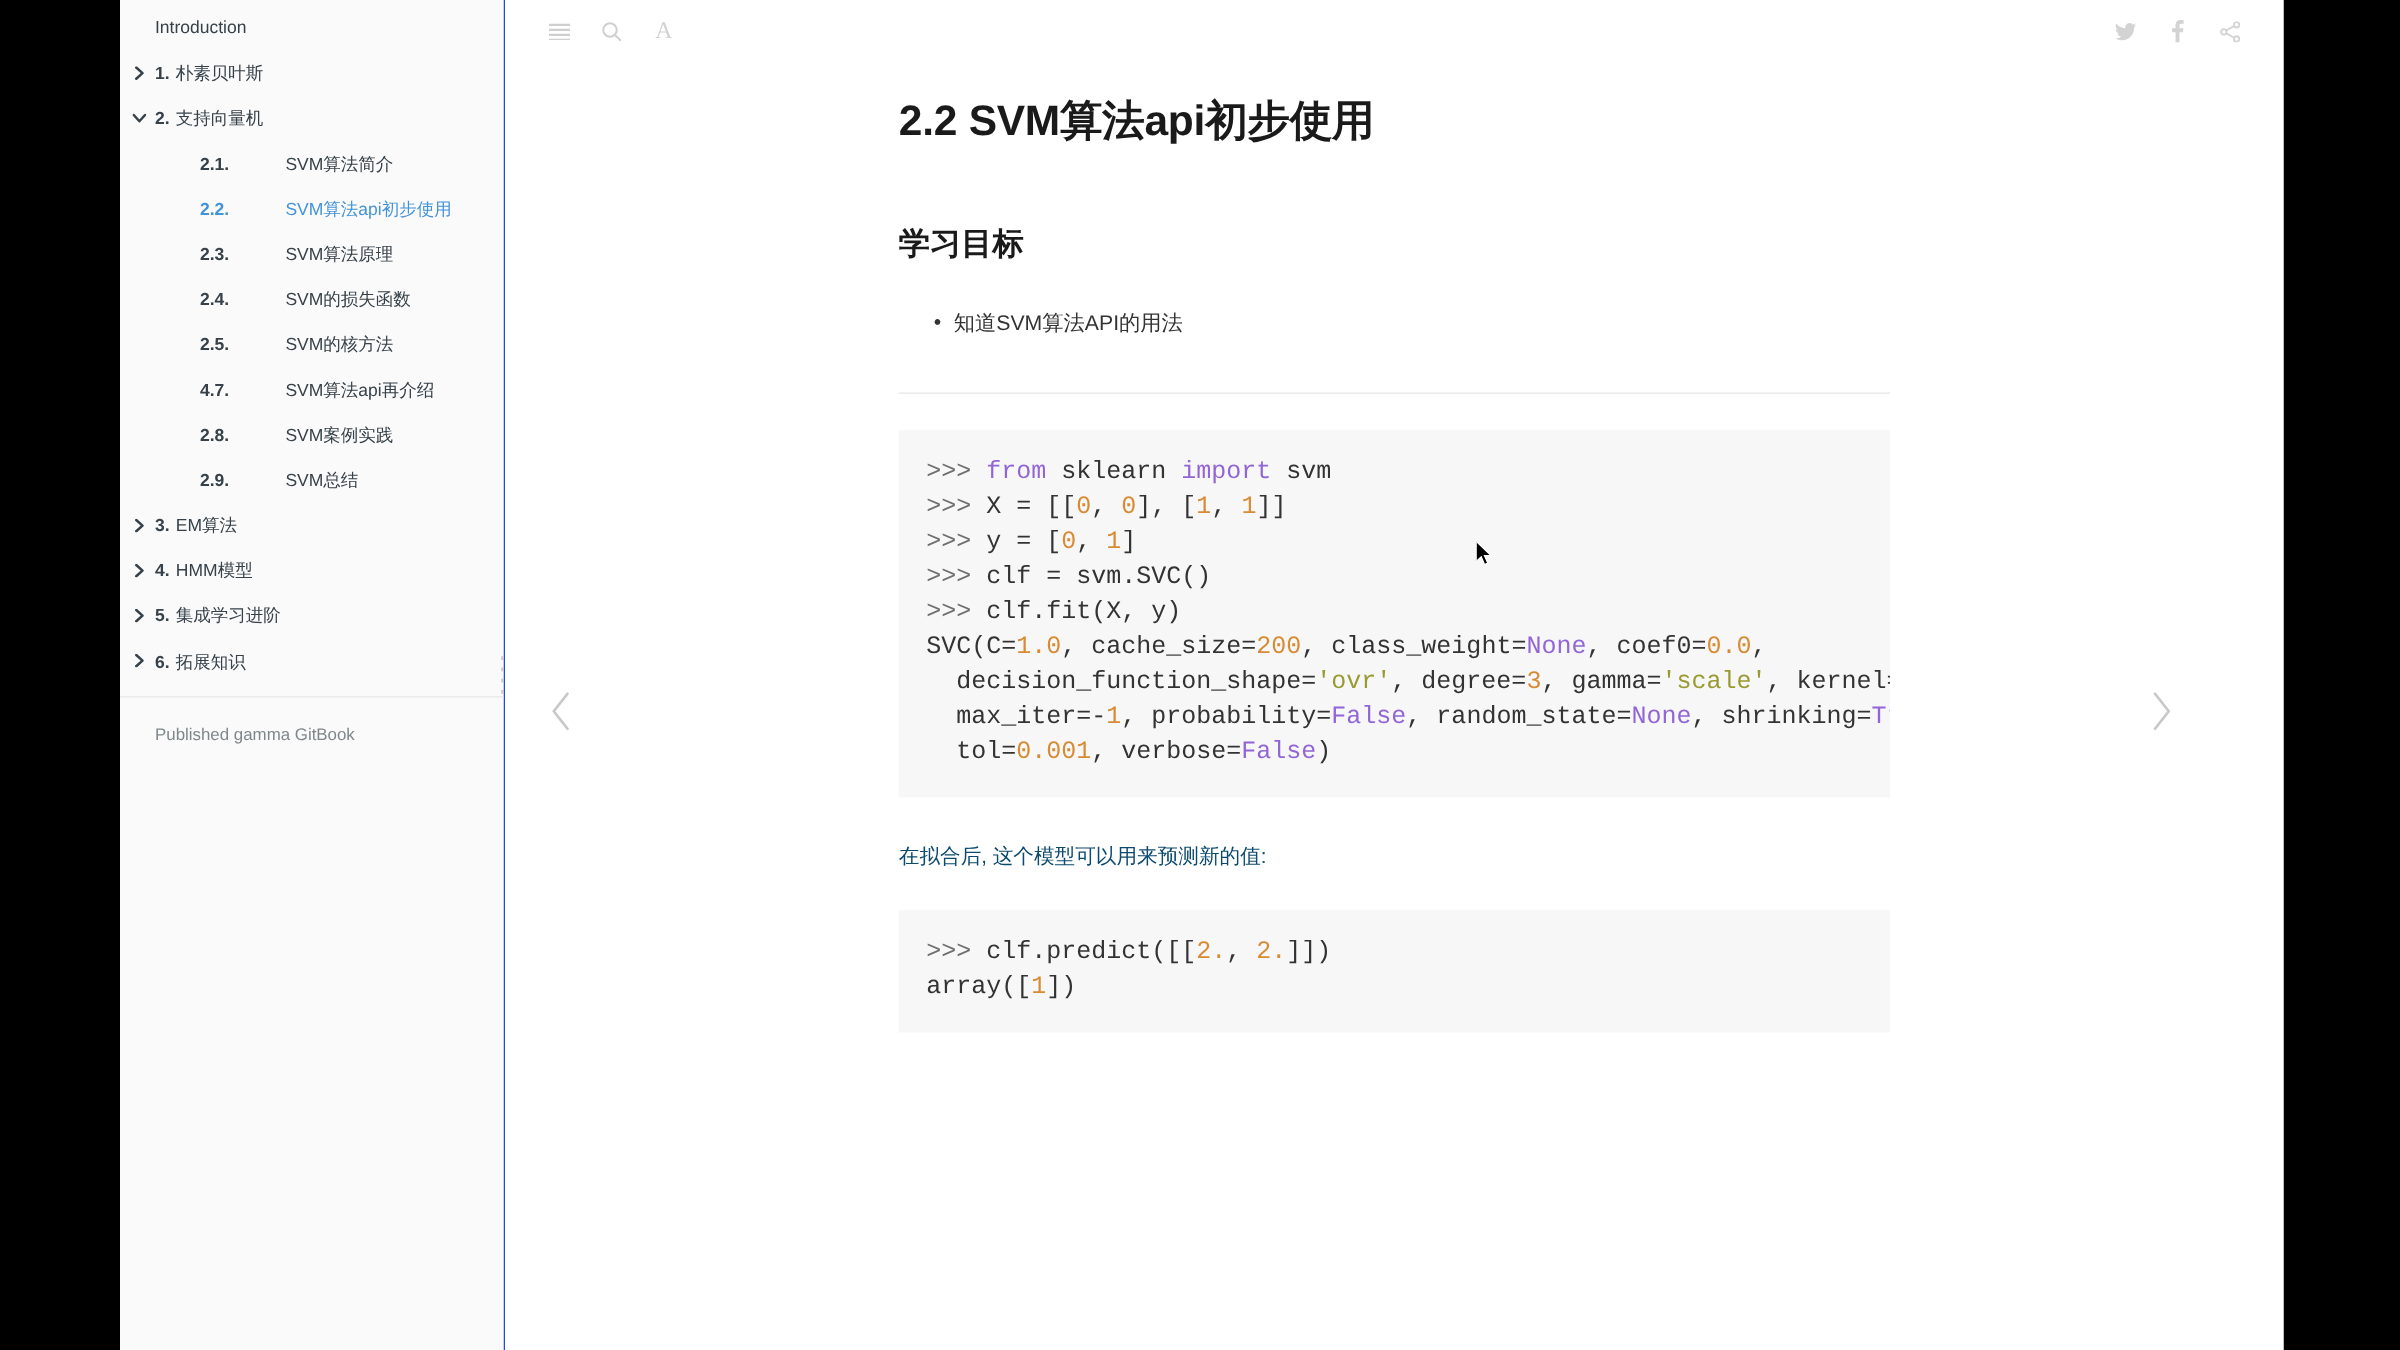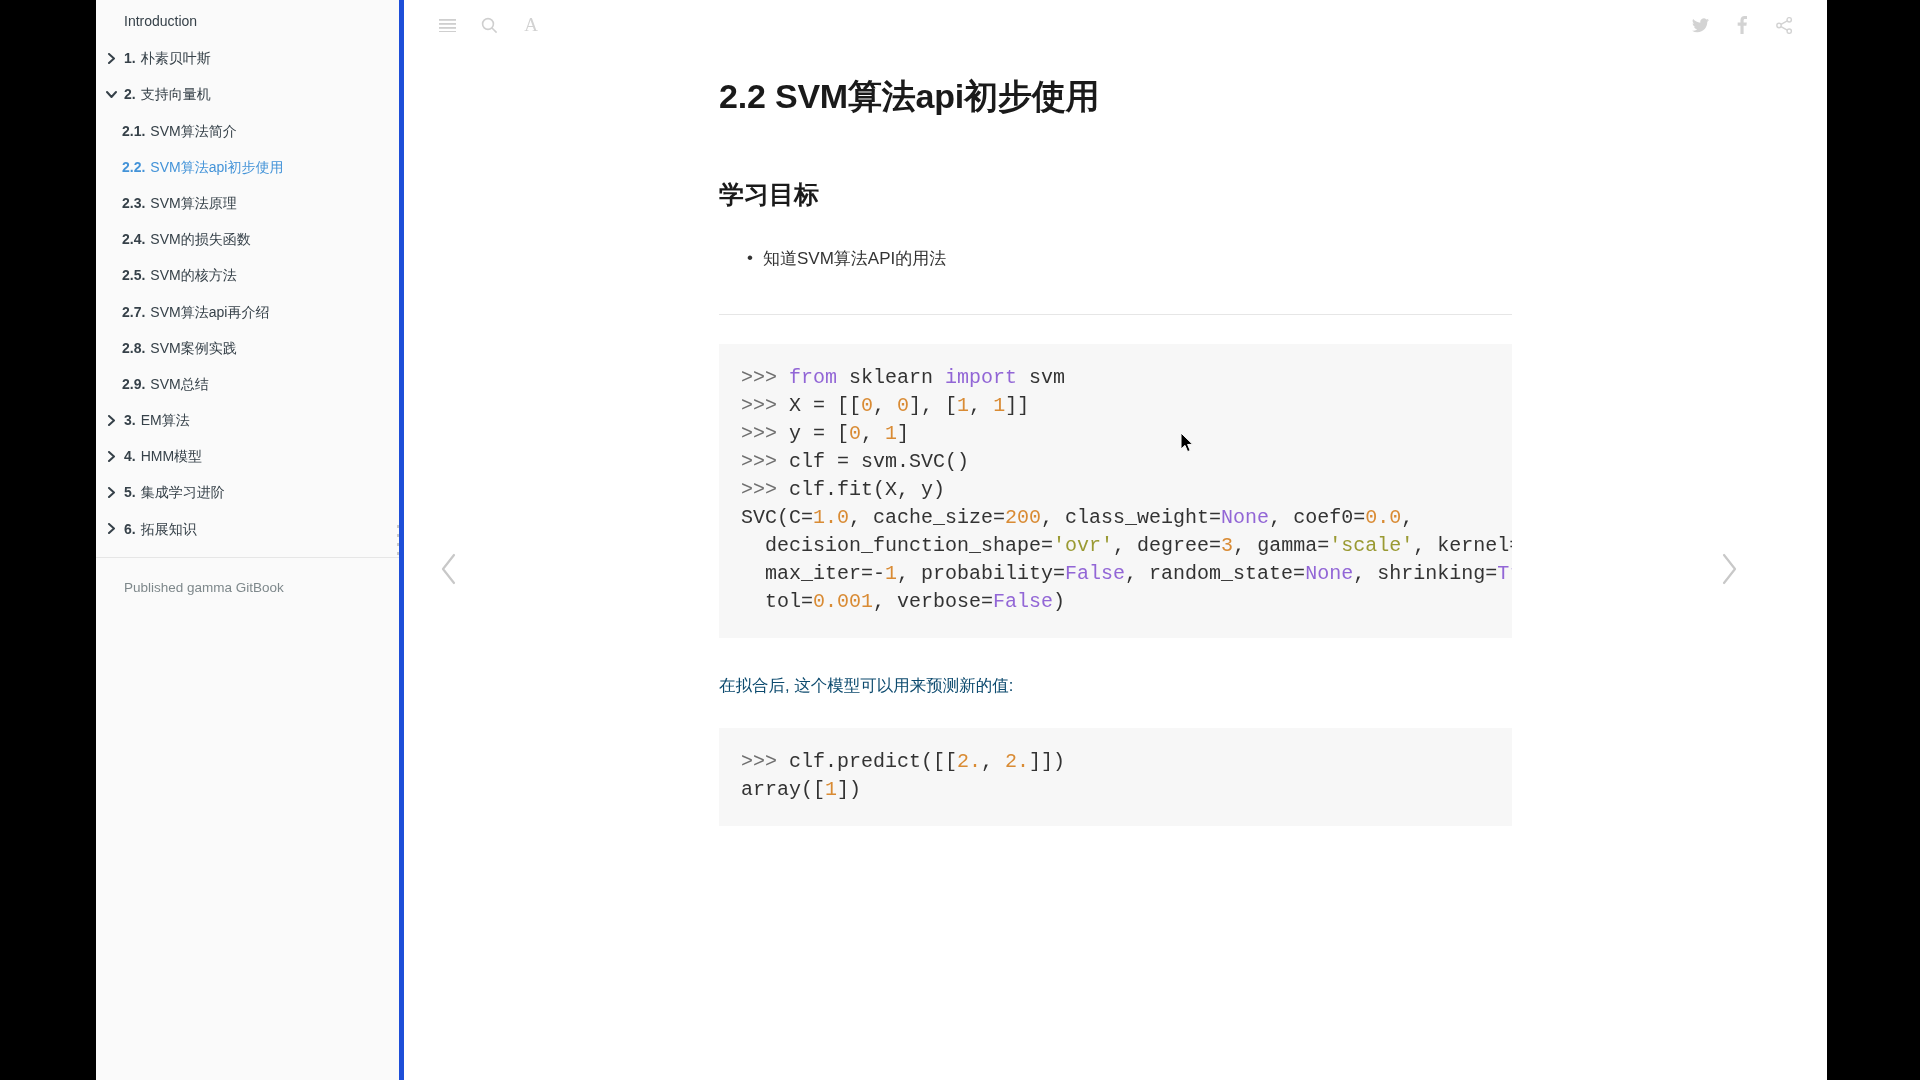--- a/index.html
+++ b/index.html
@@ -9,21 +9,21 @@
     overflow: hidden;
     font-family: "Liberation Sans", sans-serif;
   }
   #page { position: relative; width: 1920px; height: 1080px; background:#000; }
 
   
   #sidebar {
     position: absolute; left: 96px; top: 0;
     width: 308px; height: 1080px;
     background: #fafafa;
-    border-right: 5px solid #1d4ed8;
+    border-right: 1px solid #1d4ed8;
     box-sizing: border-box;
     overflow: hidden;
   }
   .summary { padding-top: 2px; }
   .nav-item {
     display: flex; align-items: baseline;
     padding: 9px 24px 9px 28px;
     font-size: 14px; line-height: 1.3;
     color: #364149;
     position: relative;
@@ -32,21 +32,21 @@
   .nav-item.intro { padding-left: 28px; color:#364149; font-size:14px; padding-top:10px; padding-bottom:10px;}
   .nav-item .caret {
     position: absolute; left: 8px; top: 50%;
     transform: translateY(-50%);
     width: 14px; height: 14px;
     color: #364149;
     display: flex; align-items: center; justify-content: center;
   }
   .nav-item .caret svg { display:block; }
   .nav-item .num { font-weight: 700; margin-right: 5px; }
-  .nav-item.sub { padding-left: 26px; }
+  .nav-item.sub { padding-left: 64px; gap: 40px; }
   .nav-item.active, .nav-item.active .num { color: #4393d8; }
   .sidebar-divider {
     height:1px; background:#e6e6e6; margin: 10px 0 0 0;
     width: 100%;
   }
   #sidebar-footer {
     padding: 22px 28px;
     font-size: 13.5px;
     color: #7e888b;
   }
@@ -191,21 +191,21 @@
         </div>
         <div class="nav-item sub">
           <span class="num">2.4.</span>
           <span>SVM的损失函数</span>
         </div>
         <div class="nav-item sub">
           <span class="num">2.5.</span>
           <span>SVM的核方法</span>
         </div>
         <div class="nav-item sub">
-          <span class="num">2.7.</span>
+          <span class="num">4.7.</span>
           <span>SVM算法api再介绍</span>
         </div>
         <div class="nav-item sub">
           <span class="num">2.8.</span>
           <span>SVM案例实践</span>
         </div>
         <div class="nav-item sub">
           <span class="num">2.9.</span>
           <span>SVM总结</span>
         </div>

